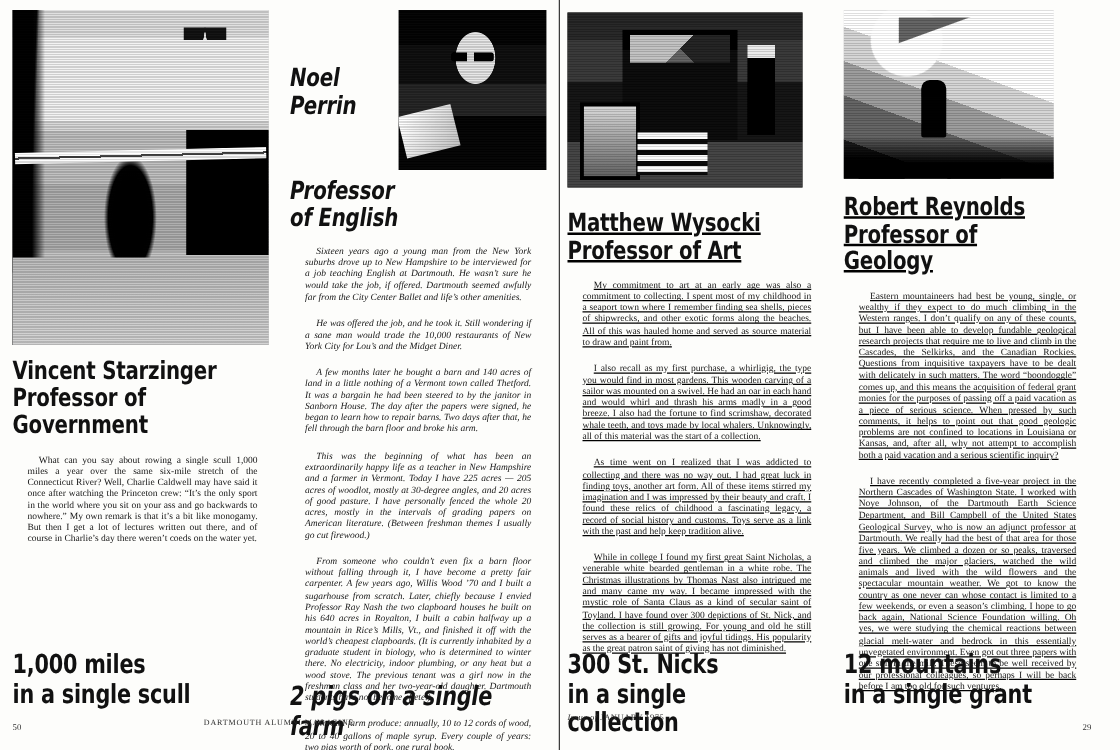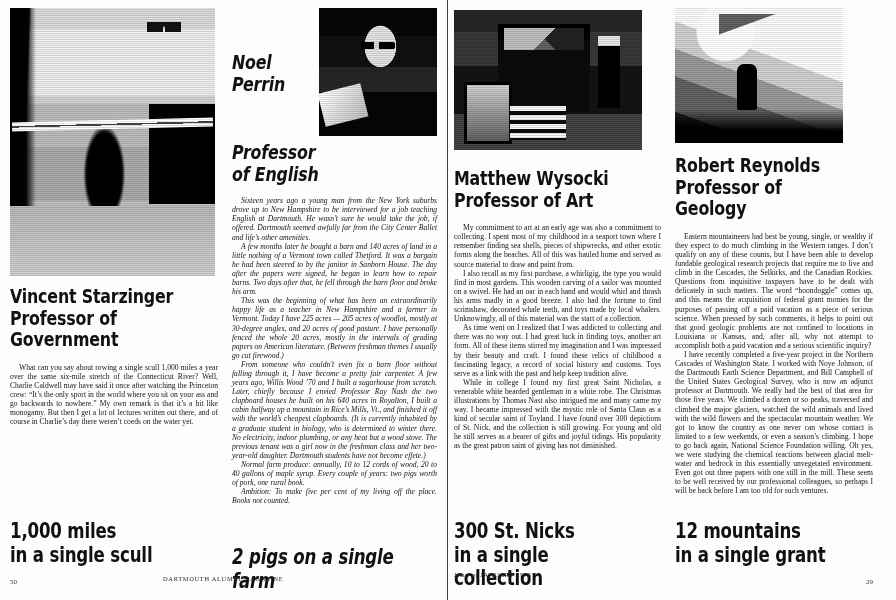--- a/index.html
+++ b/index.html
@@ -7,21 +7,21 @@
     width:896px;height:600px;
     background:#fdfdfb;
     font-family:"Liberation Serif", serif;
     overflow:hidden;
     position:relative;
     color:#000;
   }
   .spread{position:absolute;inset:0;display:flex;}
   .page{position:relative;height:600px;box-sizing:border-box;}
   .page-left{width:448px;padding:8px 6px 0 10px;}
-  .page-right{width:448px;padding:8px 10px 0 6px;}
+  .page-right{width:448px;padding:8px 10px 0 6px;text-decoration:underline;}
   .gutter{
     position:absolute;left:447px;top:0;width:1px;height:600px;
     background:#1a1a1a;opacity:.85;
   }
 
   
   .cols{display:flex;gap:14px;height:100%;}
   .col{position:relative;}
   .col-a{width:208px;}
   .col-b{width:205px;font-style:italic;}
@@ -133,21 +133,21 @@
   
   .body{
     font-family:"Liberation Serif", serif;
     font-size:7.6px;
     line-height:9.1px;
     text-align:justify;
     color:#141414;
     hyphens:auto;
     -webkit-hyphens:auto;
   }
-  .body p{margin:0;text-indent:9px;}
+  .body p{margin:12px;text-indent:9px;}
   .body p.first{margin-top:7px;}
 
   .pageno{
     font-family:"Liberation Serif", serif;
     font-size:7px;color:#333;
   }
   .footer-mag{
     font-family:"Liberation Serif", serif;
     font-size:6.4px;letter-spacing:.7px;color:#2a2a2a;
   }
@@ -203,20 +203,21 @@
         </div>
 
         <div class="hd hd-name" style="padding-top:42px;">
           <span class="l2">Noel Perrin</span>
           <span class="l2">Professor</span>
           <span class="l2">of English</span>
         </div>
 
         <div class="body" style="margin-top:11px;clear:both;">
           <p class="first">Sixteen years ago a young man from the New York suburbs drove up to New Hampshire to be interviewed for a job teaching English at Dartmouth. He wasn’t sure he would take the job, if offered. Dartmouth seemed awfully far from the City Center Ballet and life’s other amenities.</p>
+          <p>He was offered the job, and he took it. Still wondering if a sane man would trade the 10,000 restaurants of New York City for Lou’s and the Midget Diner.</p>
           <p>A few months later he bought a barn and 140 acres of land in a little nothing of a Vermont town called Thetford. It was a bargain he had been steered to by the janitor in Sanborn House. The day after the papers were signed, he began to learn how to repair barns. Two days after that, he fell through the barn floor and broke his arm.</p>
           <p>This was the beginning of what has been an extraordinarily happy life as a teacher in New Hampshire and a farmer in Vermont. Today I have 225 acres — 205 acres of woodlot, mostly at 30-degree angles, and 20 acres of good pasture. I have personally fenced the whole 20 acres, mostly in the intervals of grading papers on American literature. (Between freshman themes I usually go cut firewood.)</p>
           <p>From someone who couldn’t even fix a barn floor without falling through it, I have become a pretty fair carpenter. A few years ago, Willis Wood ’70 and I built a sugarhouse from scratch. Later, chiefly because I envied Professor Ray Nash the two clapboard houses he built on his 640 acres in Royalton, I built a cabin halfway up a mountain in Rice’s Mills, Vt., and finished it off with the world’s cheapest clapboards. (It is currently inhabited by a graduate student in biology, who is determined to winter there. No electricity, indoor plumbing, or any heat but a wood stove. The previous tenant was a girl now in the freshman class and her two-year-old daughter. Dartmouth students have not become effete.)</p>
           <p>Normal farm produce: annually, 10 to 12 cords of wood, 20 to 40 gallons of maple syrup. Every couple of years: two pigs worth of pork, one rural book.</p>
           <p>Ambition: To make five per cent of my living off the place. Books not counted.</p>
         </div>
 
         <div class="hd hd-kicker abs" style="left:0;top:538px;">
           <span class="l2">2 pigs on a single farm</span>
         </div>

